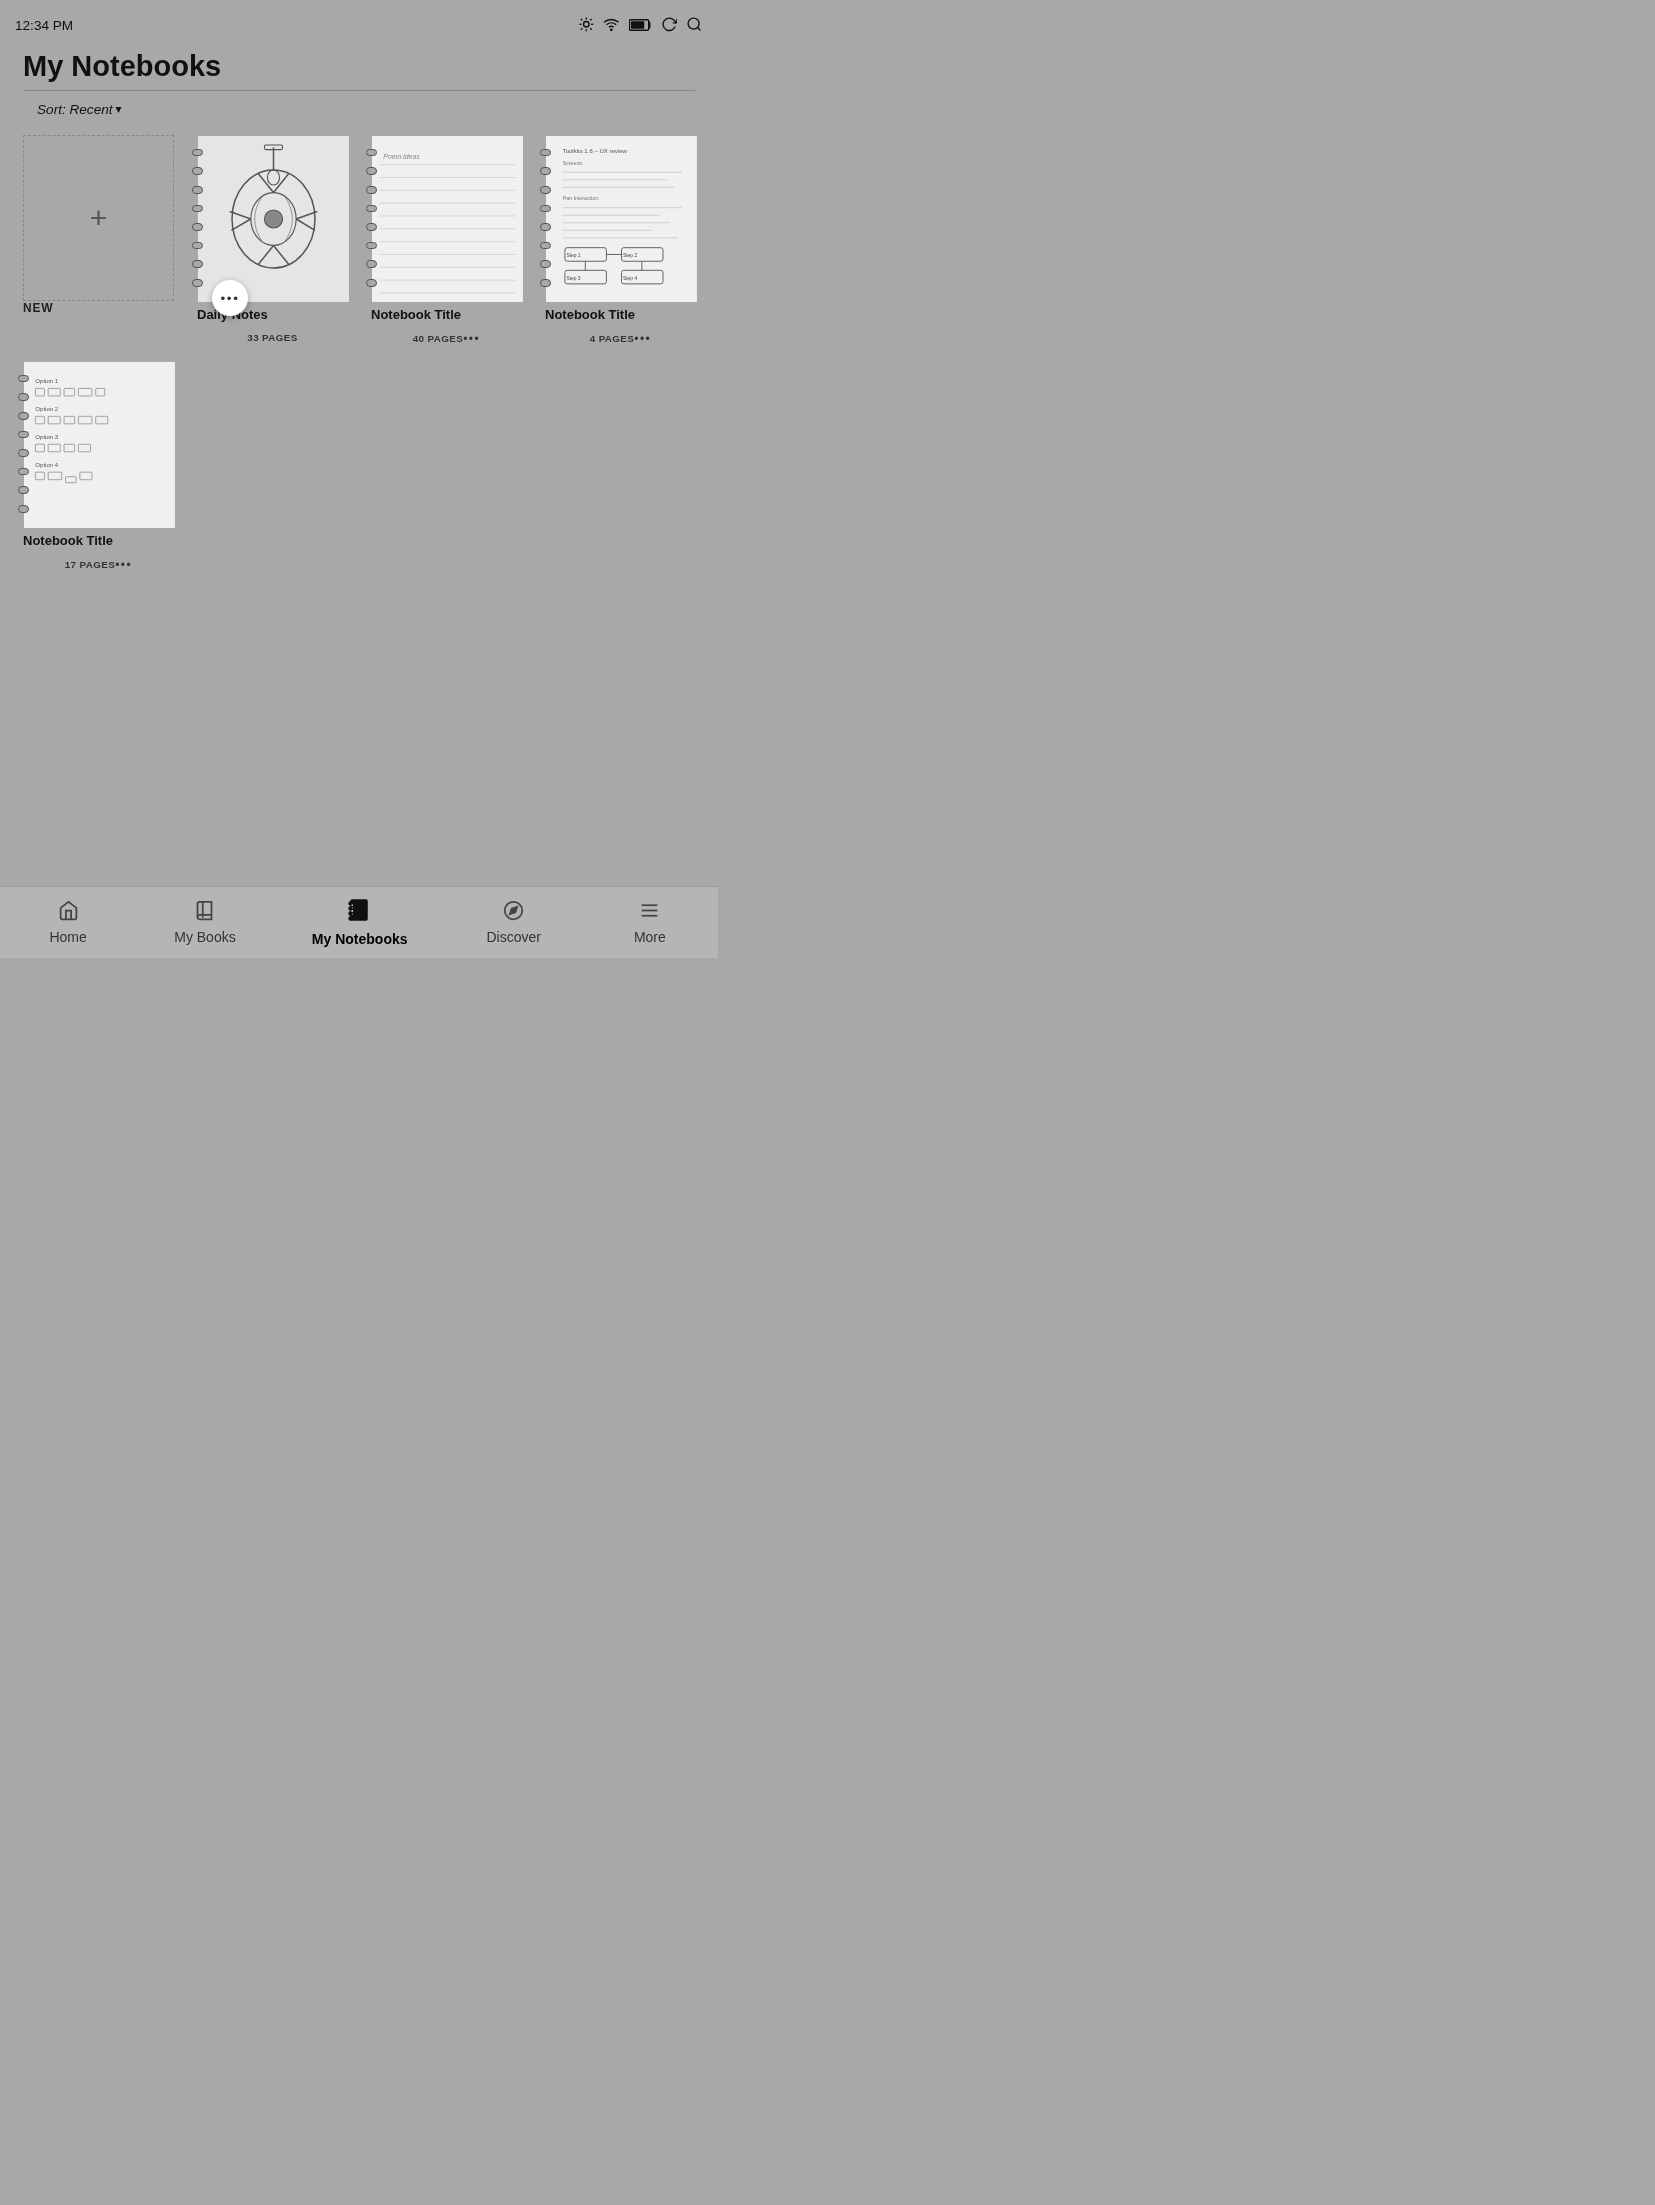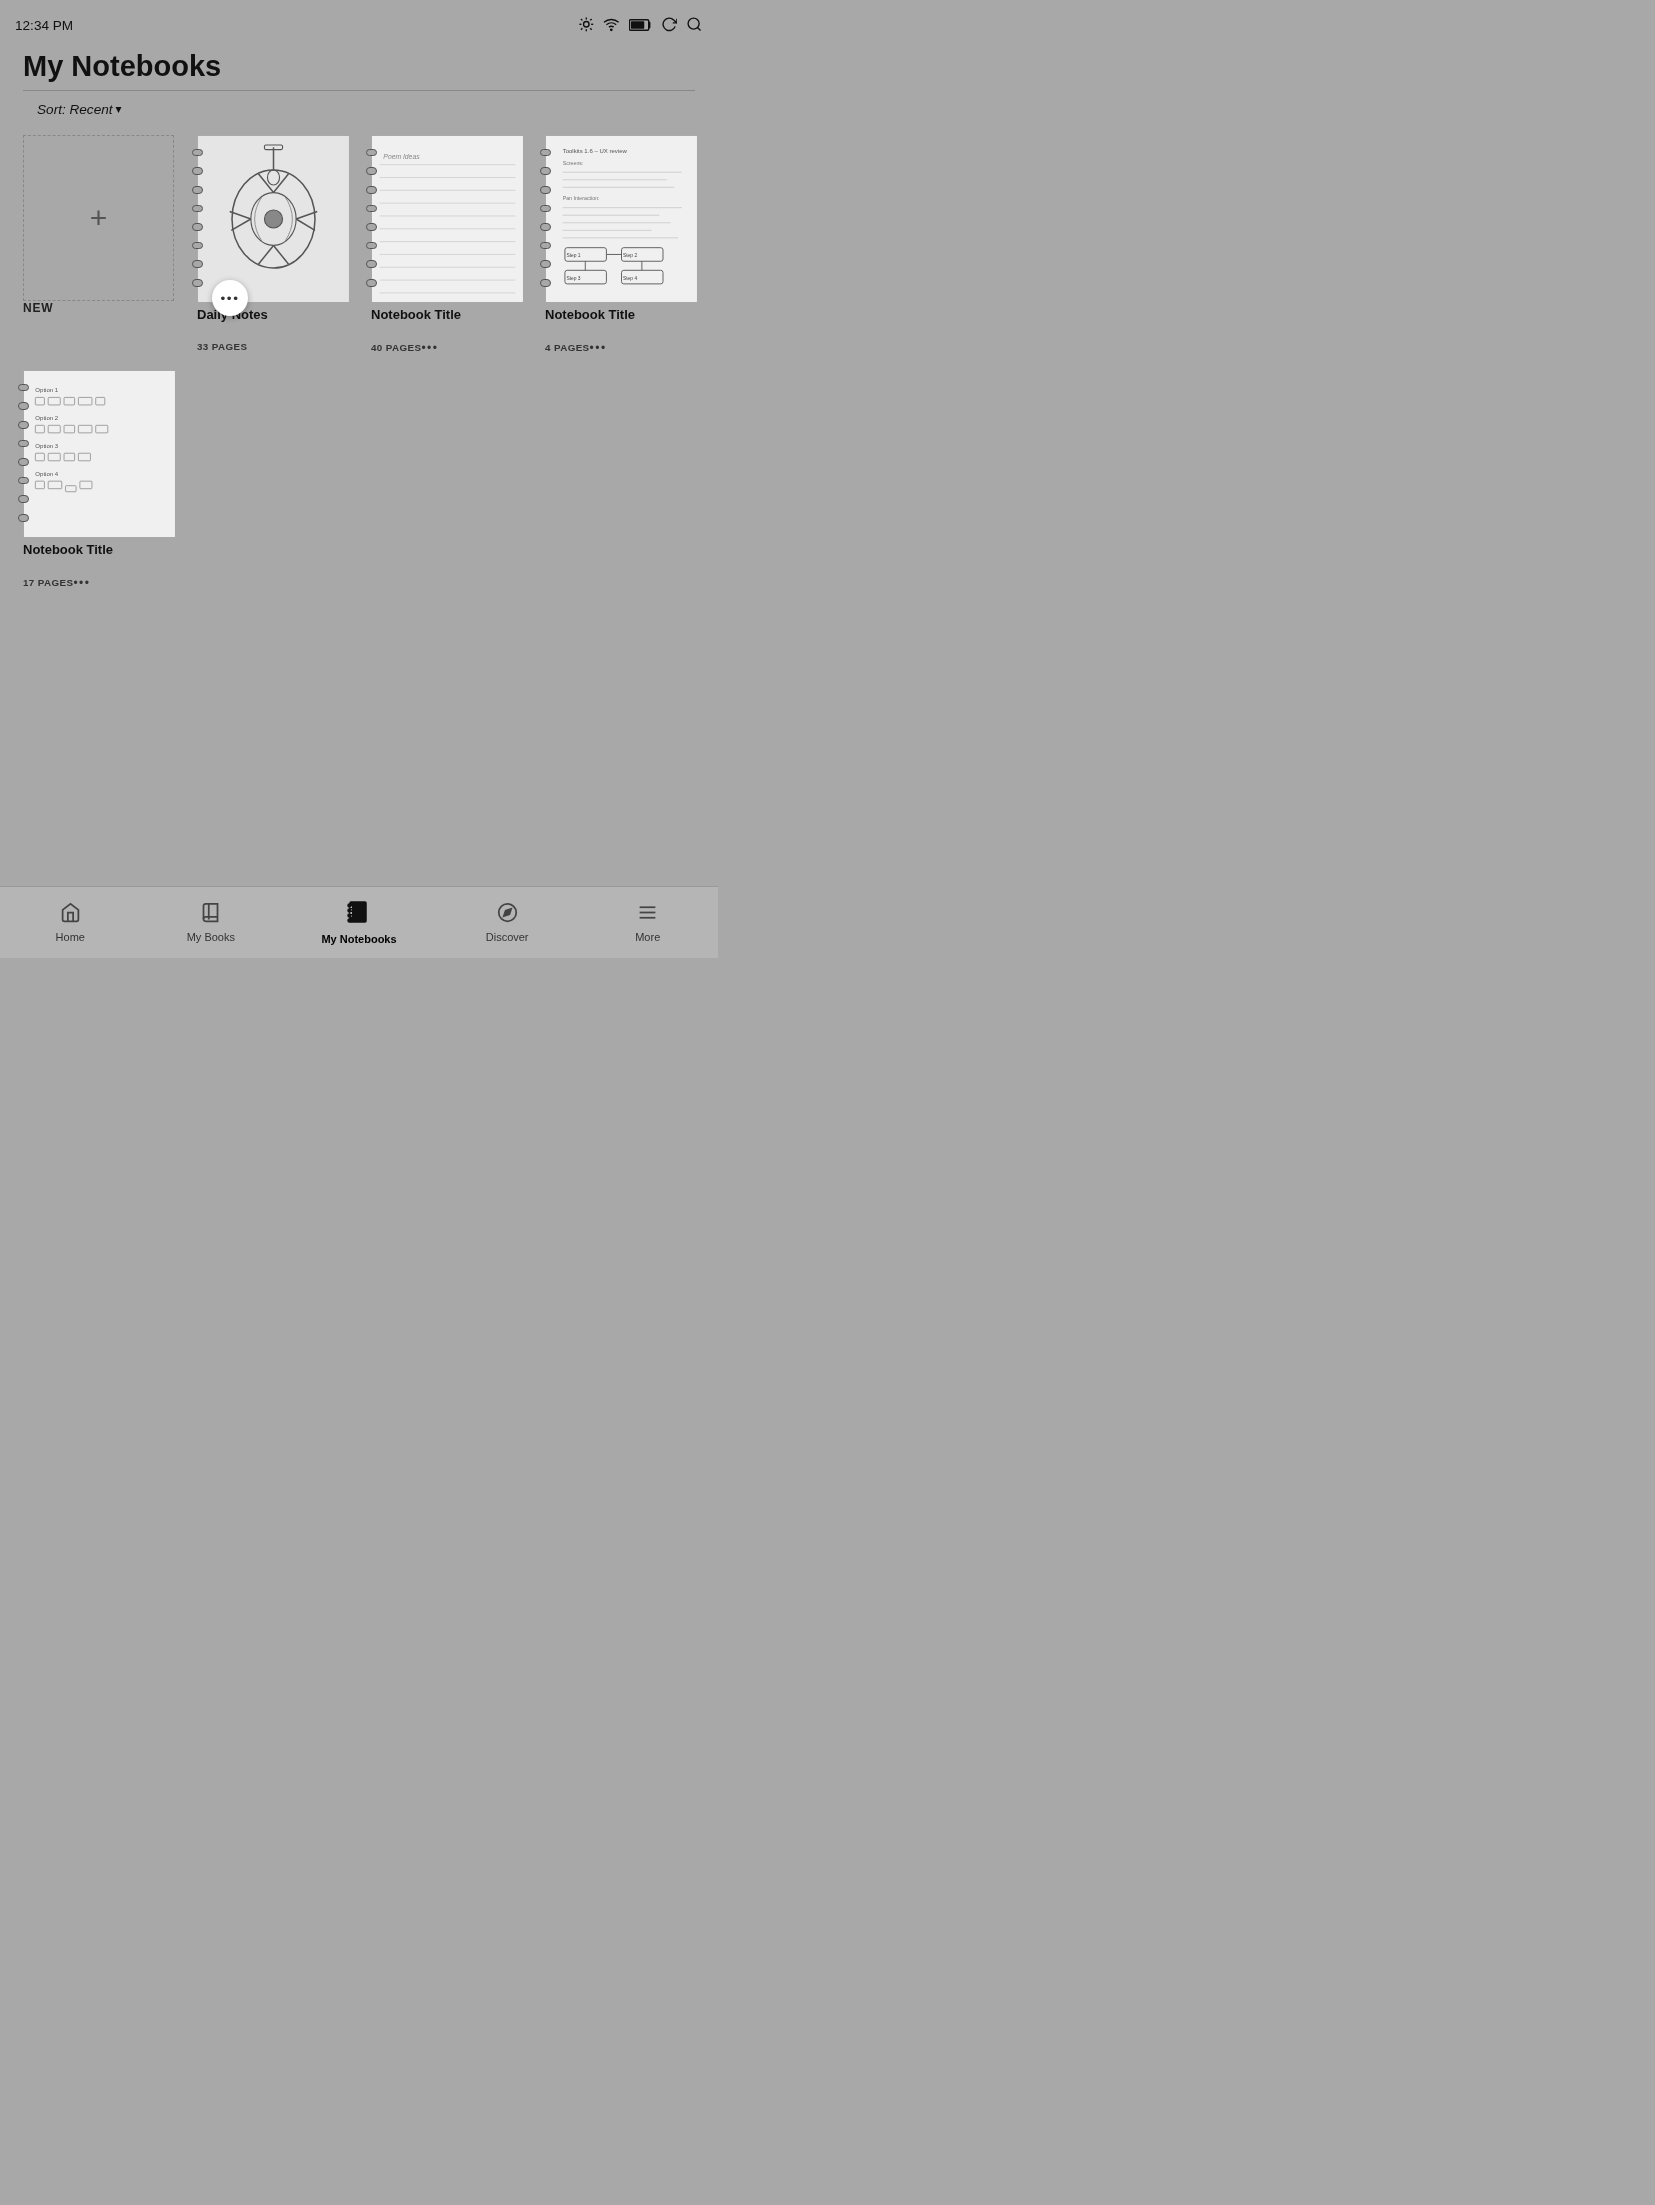--- a/index.html
+++ b/index.html
@@ -139,22 +139,22 @@
       width: 151px;
     }
     .notebook-title {
       font-size: 13px;
       font-weight: 600;
       color: #111;
     }
     .notebook-meta {
       display: flex;
       align-items: center;
-      justify-content: flex-start;
-      margin-top: 19px;
+      justify-content: center;
+      margin-top: 10px;
     }
     .notebook-pages {
       font-size: 9.8px;
       font-weight: 700;
       color: #333;
       letter-spacing: 0.4px;
     }
     .notebook-menu {
       font-size: 12px;
       color: #333;
@@ -211,21 +211,21 @@
       align-items: center;
       gap: 3.8px;
       cursor: pointer;
       min-width: 60px;
     }
     .nav-icon {
       font-size: 19.6px;
       color: #333;
     }
     .nav-label {
-      font-size: 11px;
+      font-size: 14px;
       color: #333;
     }
     .nav-item.active .nav-icon,
     .nav-item.active .nav-label {
       color: #000;
       font-weight: 700;
     }
   </style>
 </head>
 <body>

